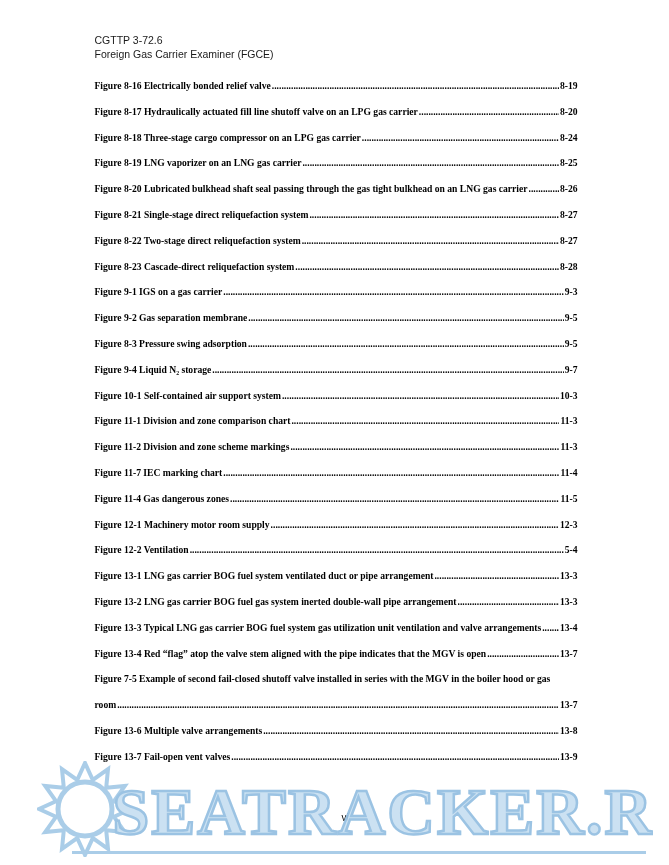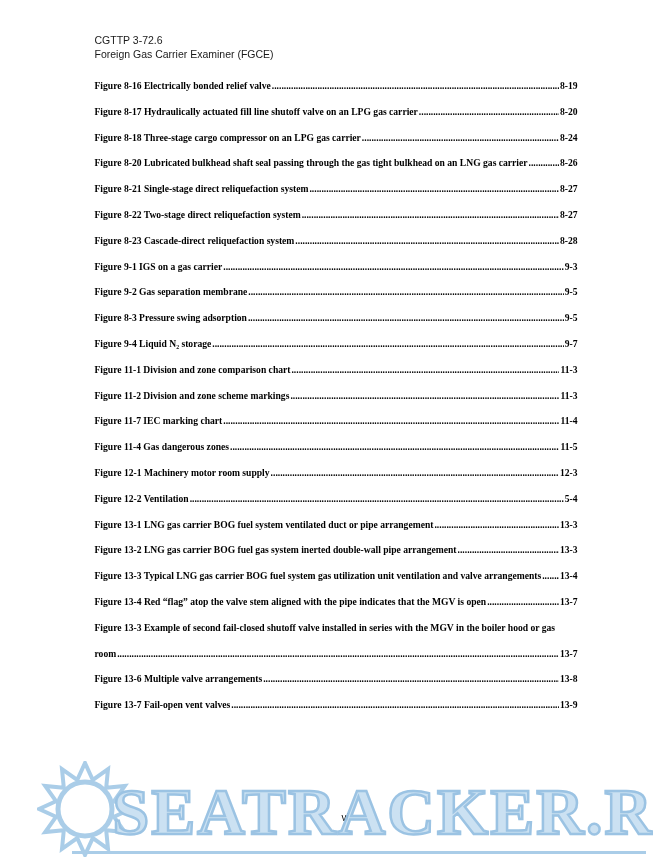--- a/index.html
+++ b/index.html
@@ -140,20 +140,27 @@
         </div>
         <div class="entry">
           <div class="entry-line">
             <span class="entry-label">Figure 8-18 Three-stage cargo compressor on an LPG gas carrier</span>
             <span class="dots"></span>
             <span class="entry-page">8-24</span>
           </div>
         </div>
         <div class="entry">
           <div class="entry-line">
+            <span class="entry-label">Figure 8-19 LNG vaporizer on an LNG gas carrier</span>
+            <span class="dots"></span>
+            <span class="entry-page">8-25</span>
+          </div>
+        </div>
+        <div class="entry">
+          <div class="entry-line">
             <span class="entry-label">Figure 8-20 Lubricated bulkhead shaft seal passing through the gas tight bulkhead on an LNG gas carrier</span>
             <span class="dots"></span>
             <span class="entry-page">8-26</span>
           </div>
         </div>
         <div class="entry">
           <div class="entry-line">
             <span class="entry-label">Figure 8-21 Single-stage direct reliquefaction system</span>
             <span class="dots"></span>
             <span class="entry-page">8-27</span>
@@ -196,20 +203,27 @@
         </div>
         <div class="entry">
           <div class="entry-line">
             <span class="entry-label">Figure 9-4 Liquid N₂ storage</span>
             <span class="dots"></span>
             <span class="entry-page">9-7</span>
           </div>
         </div>
         <div class="entry">
           <div class="entry-line">
+            <span class="entry-label">Figure 10-1 Self-contained air support system</span>
+            <span class="dots"></span>
+            <span class="entry-page">10-3</span>
+          </div>
+        </div>
+        <div class="entry">
+          <div class="entry-line">
             <span class="entry-label">Figure 11-1 Division and zone comparison chart</span>
             <span class="dots"></span>
             <span class="entry-page">11-3</span>
           </div>
         </div>
         <div class="entry">
           <div class="entry-line">
             <span class="entry-label">Figure 11-2 Division and zone scheme markings</span>
             <span class="dots"></span>
             <span class="entry-page">11-3</span>
@@ -265,21 +279,21 @@
           </div>
         </div>
         <div class="entry">
           <div class="entry-line">
             <span class="entry-label">Figure 13-4 Red “flag” atop the valve stem aligned with the pipe indicates that the MGV is open</span>
             <span class="dots"></span>
             <span class="entry-page">13-7</span>
           </div>
         </div>
         <div class="entry">
-          <div class="entry-text">Figure 13-3 Example of second fail-closed shutoff valve installed in series with the MGV in the boiler hood or gas</div>
+          <div class="entry-text">Figure 7-5 Example of second fail-closed shutoff valve installed in series with the MGV in the boiler hood or gas</div>
           <div class="entry-line">
             <span class="entry-label">room</span>
             <span class="dots"></span>
             <span class="entry-page">13-7</span>
           </div>
         </div>
         <div class="entry">
           <div class="entry-line">
             <span class="entry-label">Figure 13-6 Multiple valve arrangements</span>
             <span class="dots"></span>

